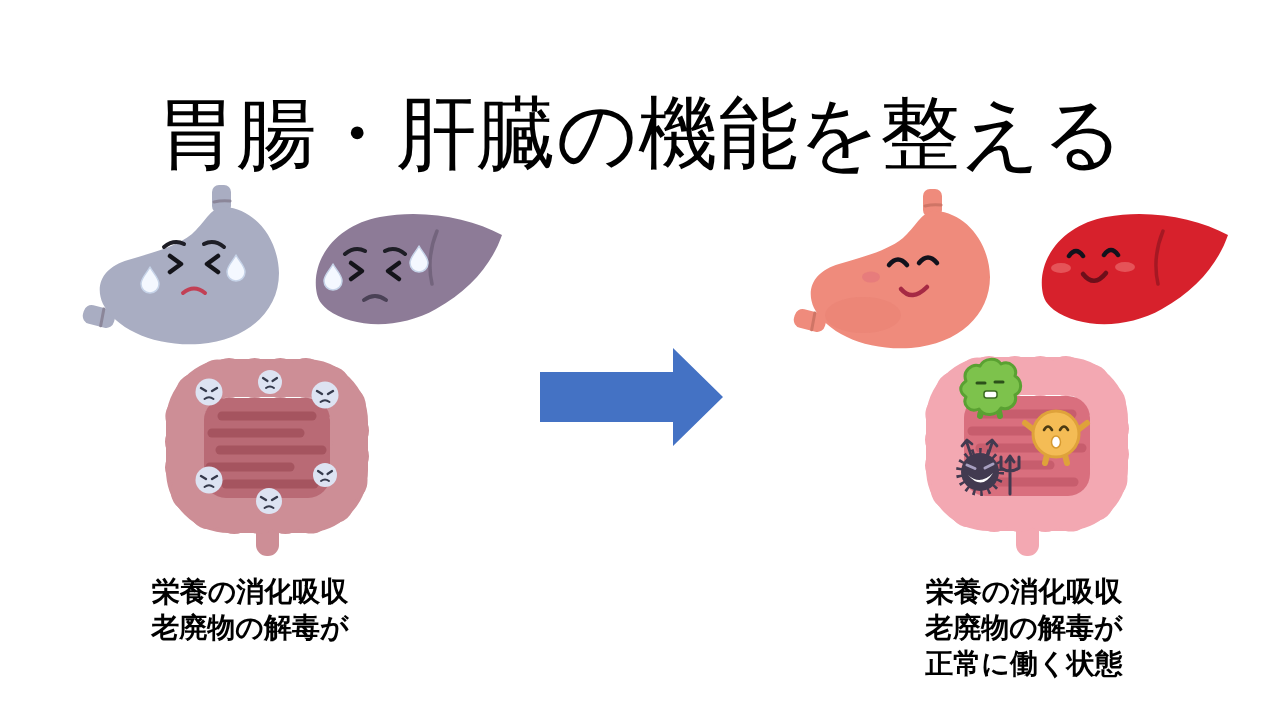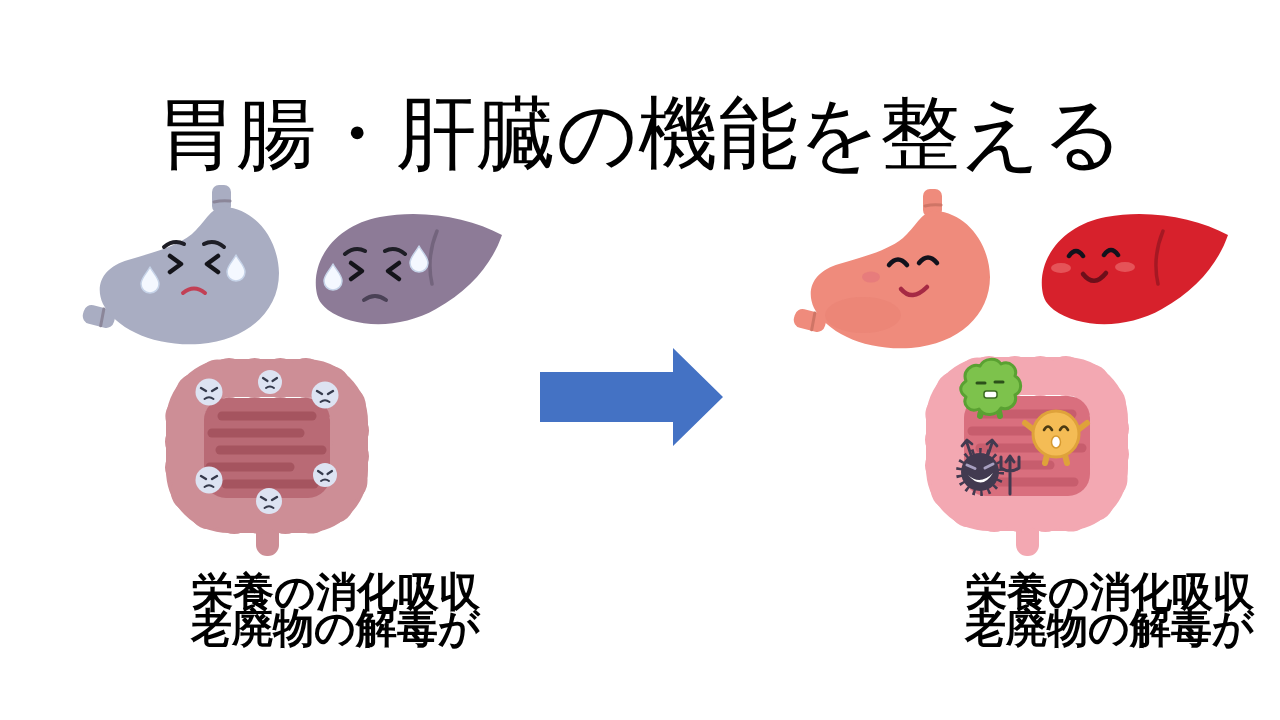--- a/index.html
+++ b/index.html
@@ -7,22 +7,22 @@
     position:relative; width:1280px; height:720px;
     background:var(--background,#fff); overflow:hidden;
     font-family:Liberation Serif, serif;
   }
   .title {
     position:absolute; top:26px; left:0; width:100%;
     text-align:center; font-size:80px; font-weight:400;
     color:var(--text,#000); line-height:1.35; white-space:nowrap;
   }
   .caption {
-    position:absolute; text-align:right; font-weight:bold;
-    font-size:41px; line-height:36px; color:var(--text,#000);
+    position:absolute; text-align:center; font-weight:bold;
+    font-size:28px; line-height:36px; color:var(--text,#000);
   }
   .caption-before { left:20px;  top:574px; width:460px; }
   .caption-after  { left:794px; top:574px; width:460px; }
   .art { position:absolute; }
   .pos-stomach-before   { left:82px;  top:183px; }
   .pos-liver-before     { left:284px; top:192px; }
   .pos-intestine-before { left:162px; top:352px; }
   .pos-arrow            { left:540px; top:345px; }
   .pos-stomach-after    { left:793px; top:187px; }
   .pos-liver-after      { left:1010px;top:192px; }
@@ -208,16 +208,17 @@
           <path d="M30,22 L30,-12 M21,-4 L21,-15 M39,-4 L39,-15 M21,-4 Q30,2 39,-4 M26,-10 L30,-16 L34,-10"></path>
         </g>
         <path d="M-13,-7 l8,3.5 M13,-8 l-8,4" fill="none" stroke="#a79fc0" stroke-width="3" stroke-linecap="round"></path>
         <path d="M-12,3 Q0,14 13,1 Q2,19 -12,3 Z" fill="#ffffff"></path>
       </g>
     </svg>
 
     <div class="caption caption-after">
       <div>栄養の消化吸収</div>
       <div>老廃物の解毒が</div>
+      <div>正常に働く状態</div>
     </div>
   </section>
 
 </div>
 
 </body></html>

